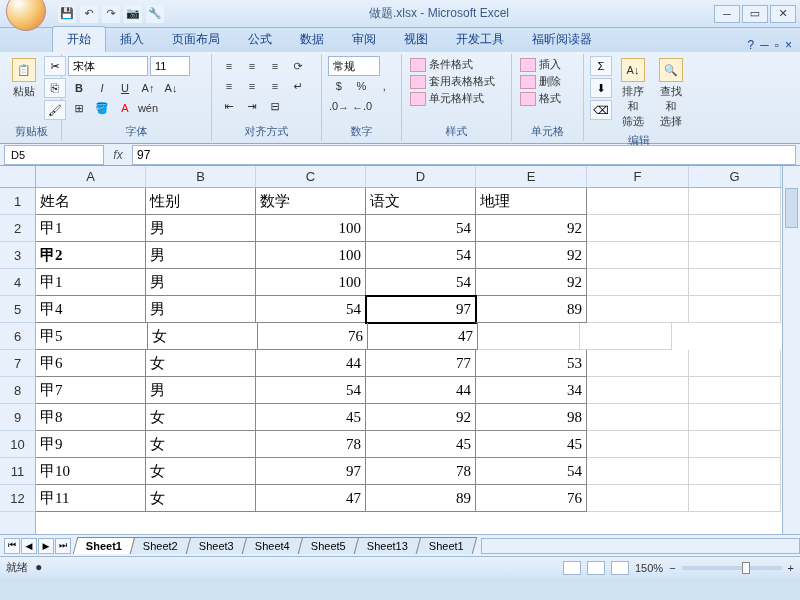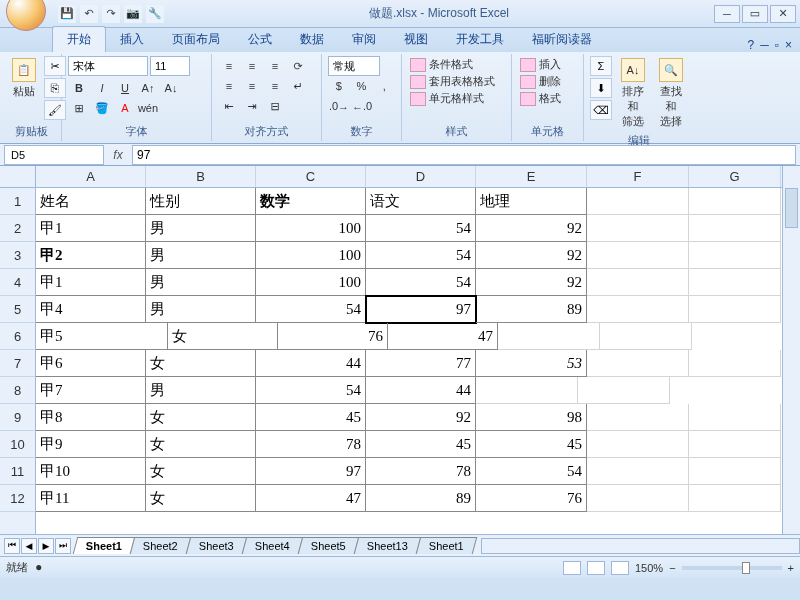--- a/index.html
+++ b/index.html
@@ -272,21 +272,21 @@
         <div class="ch" style="width: 110px;">C</div>
         <div class="ch" style="width: 110px;">D</div>
         <div class="ch" style="width: 111px;">E</div>
         <div class="ch" style="width: 102px;">F</div>
         <div class="ch" style="width: 92px;">G</div>
       </div>
     <div class="cells" id="cells">
         <div class="row">
           <div class="cell" style="width: 110px;">姓名</div>
           <div class="cell" style="width: 110px;">性别</div>
-          <div class="cell" style="width: 110px; font-weight: bold;">数学</div>
+          <div class="cell" style="width: 110px;">数学</div>
           <div class="cell" style="width: 110px;">语文</div>
           <div class="cell" style="width: 111px;">地理</div>
           <div class="cell empty" style="width: 102px;"></div>
           <div class="cell empty" style="width: 92px;"></div>
         </div>
         <div class="row">
           <div class="cell" style="width: 110px;">甲1</div>
           <div class="cell" style="width: 110px;">男</div>
           <div class="cell num" style="width: 110px;">100</div>
           <div class="cell num" style="width: 110px;">54</div>
@@ -315,41 +315,42 @@
         <div class="row">
           <div class="cell" style="width: 110px;">甲4</div>
           <div class="cell" style="width: 110px;">男</div>
           <div class="cell num" style="width: 110px;">54</div>
           <div class="cell num sel" style="width: 110px;">97</div>
           <div class="cell num" style="width: 111px;">89</div>
           <div class="cell empty" style="width: 102px;"></div>
           <div class="cell empty" style="width: 92px;"></div>
         </div>
         <div class="row">
-          <div class="cell" style="width: 132px;">甲5</div>
+          <div class="cell" style="width: 112px;">甲5</div>
           <div class="cell" style="width: 110px;">女</div>
           <div class="cell num" style="width: 110px;">76</div>
           <div class="cell num" style="width: 110px;">47</div>
           <div class="cell empty" style="width: 102px;"></div>
           <div class="cell empty" style="width: 92px;"></div>
         </div>
         <div class="row">
           <div class="cell" style="width: 110px;">甲6</div>
           <div class="cell" style="width: 110px;">女</div>
           <div class="cell num" style="width: 110px;">44</div>
           <div class="cell num" style="width: 110px;">77</div>
-          <div class="cell num" style="width: 111px; font-style: italic;">53</div>
+          <div class="cell num" style="width: 111px;">53</div>
           <div class="cell empty" style="width: 102px;"></div>
           <div class="cell empty" style="width: 92px;"></div>
         </div>
         <div class="row">
           <div class="cell" style="width: 110px;">甲7</div>
           <div class="cell" style="width: 110px;">男</div>
           <div class="cell num" style="width: 110px;">54</div>
           <div class="cell num" style="width: 110px;">44</div>
+          <div class="cell num" style="width: 111px;">34</div>
           <div class="cell empty" style="width: 102px;"></div>
           <div class="cell empty" style="width: 92px;"></div>
         </div>
         <div class="row">
           <div class="cell" style="width: 110px;">甲8</div>
           <div class="cell" style="width: 110px;">女</div>
           <div class="cell num" style="width: 110px;">45</div>
           <div class="cell num" style="width: 110px;">92</div>
           <div class="cell num" style="width: 111px;">98</div>
           <div class="cell empty" style="width: 102px;"></div>

